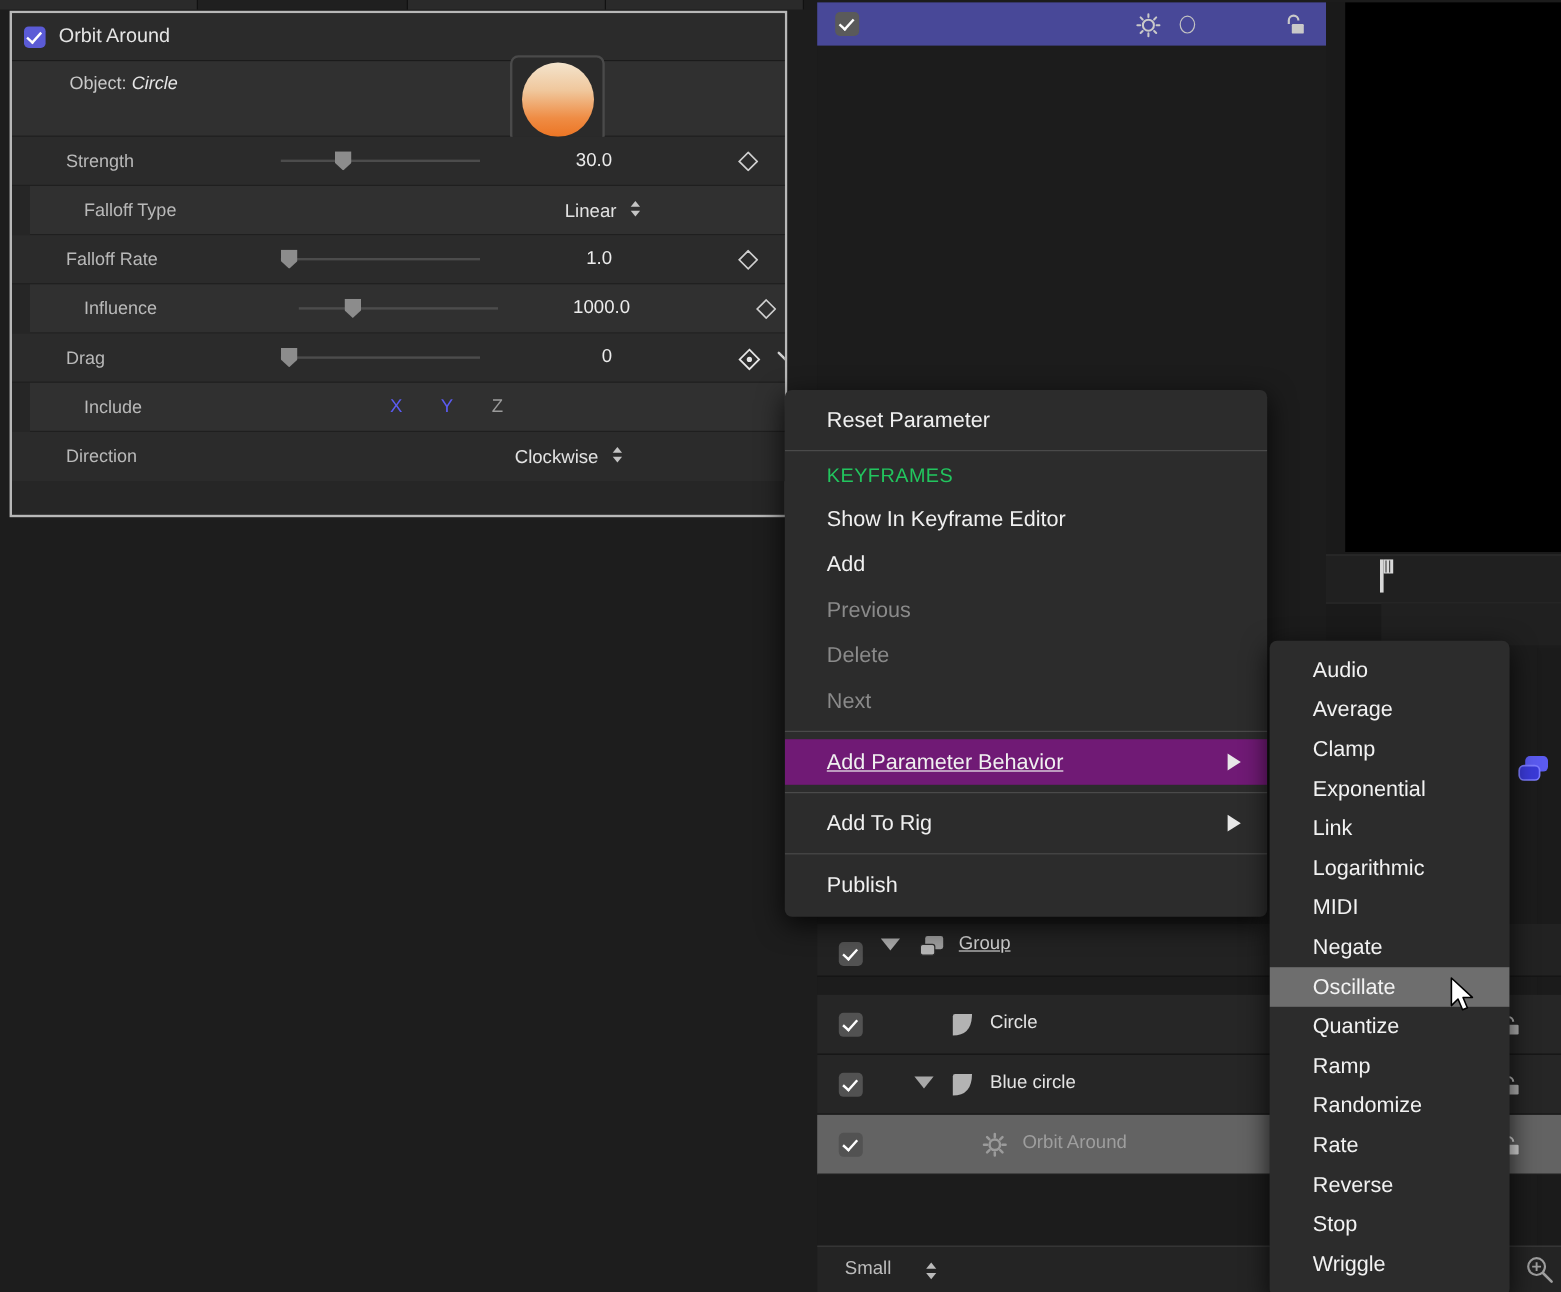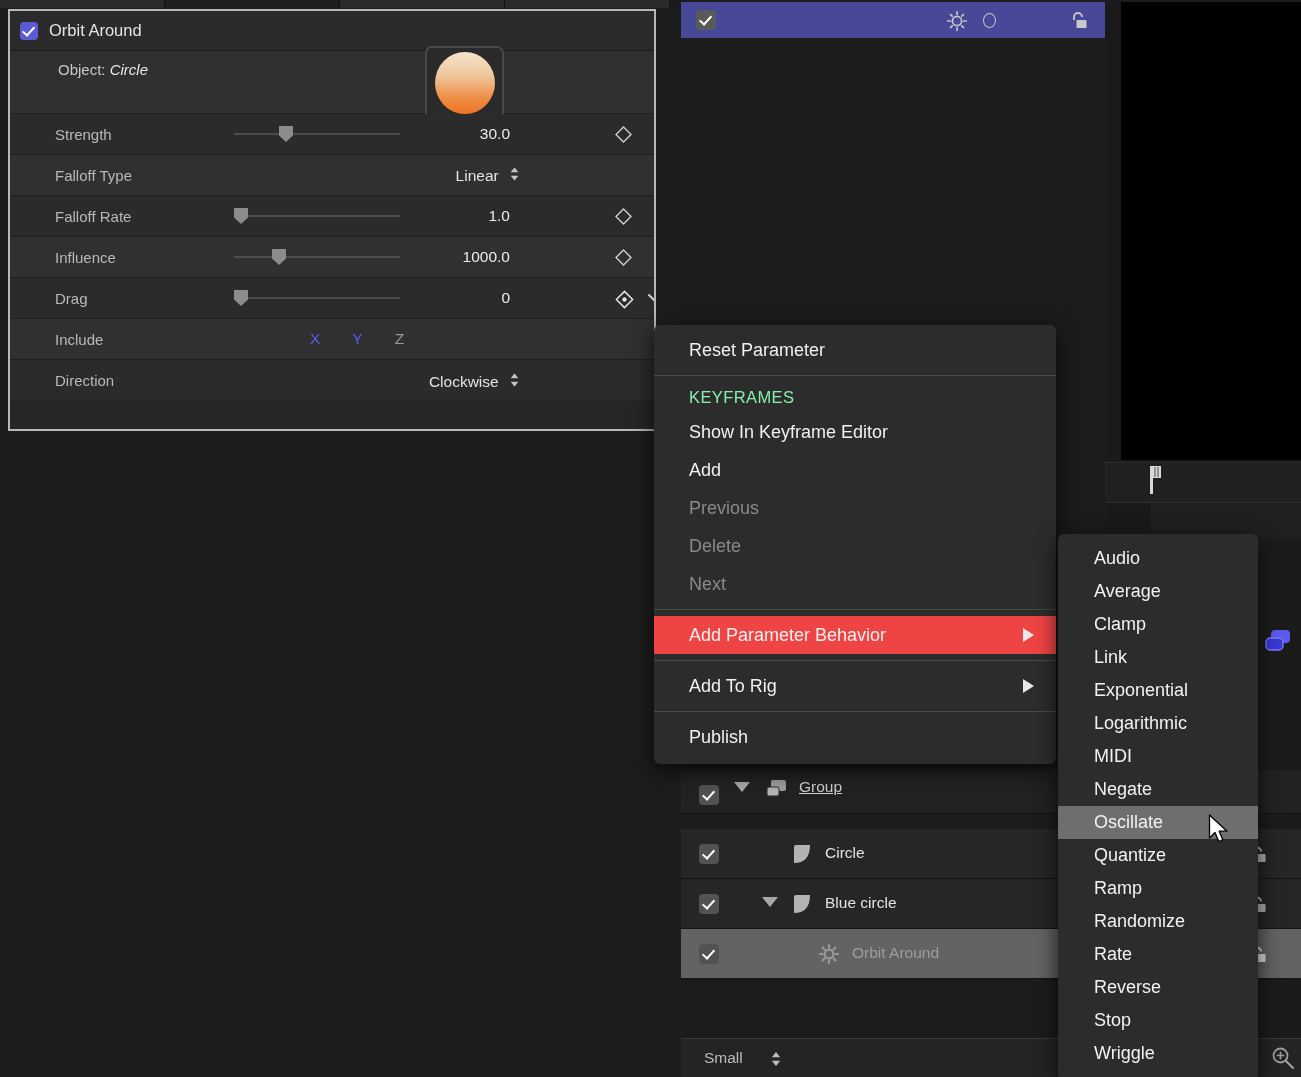--- a/index.html
+++ b/index.html
@@ -55,21 +55,21 @@
   .swatch .ball {
     width:60px; height:62px; border-radius:50%;
     background:linear-gradient(180deg,#f3e4cd 0%,#f0c79c 38%,#ef8c44 75%,#ec7524 100%);
   }
 
   .prow {
     height:41px; position:relative; display:flex; align-items:center;
     border-bottom:1px solid #1f1f1f;
   }
   .prow.dark { background:#2b2b2b; }
-  .prow.light { background:#303030; }
+  .prow.light { background:#303030;margin-left:15px; }
   .prow .name { position:absolute; left:45px; color:#b9b9b9; font-size:15px; }
   .prow .value { position:absolute; left:400px; width:100px; text-align:right; color:#ececec; font-size:15.5px; }
   .prow .popupval { position:absolute; left:330px; width:180px; text-align:right; color:#e2e2e2; font-size:15.5px; }
 
   .slider { position:absolute; left:224px; width:166px; height:18px; }
   .slider .track { position:absolute; left:0; top:8px; width:166px; height:2px; background:#4c4c4c; }
   .slider .knob {
     position:absolute; top:1px; width:14px; height:16px; background:#8c8c8c;
     clip-path:polygon(0 0,100% 0,100% 60%,50% 100%,0 60%);
   }
@@ -158,22 +158,22 @@
     padding:6px 0 0 0; overflow:hidden;
     z-index:40;
   }
   .ctxmenu .mi {
     height:33px; display:flex; align-items:center;
     padding-left:35px; color:#f0f0f0; font-size:17.5px;
     position:relative;
   }
   .ctxmenu .mi.big { height:38px; font-size:18px; }
   .ctxmenu .mi.dim { color:#8a8a8a; }
-  .ctxmenu .mi.section { color:#86efac; font-size:16.5px; letter-spacing:.4px; padding-left:35px; height:31px; }
-  .ctxmenu .mi.hl { background:#ef4444; }
+  .ctxmenu .mi.section { color:#22c55e; font-size:16.5px; letter-spacing:.4px; padding-left:35px; height:31px; }
+  .ctxmenu .mi.hl { background:#701a75;text-decoration:underline; }
   .ctxmenu .sep { height:1px; background:#4a4a4a; margin:6px 0; }
   .ctxmenu .arrow {
     position:absolute; right:22px; width:0; height:0;
     border-top:7px solid transparent; border-bottom:7px solid transparent;
     border-left:11px solid #e8e8e8;
   }
 
   
   .submenu {
     position:absolute; left:1058px; top:534px; width:200px;
@@ -473,22 +473,22 @@
       <span class="arrow"></span>
     </div>
     <div class="sep"></div>
     <div class="mi big" style="margin-bottom:8px;">Publish</div>
   </div>
 
   <div class="submenu">
     <div class="si">Audio</div>
     <div class="si">Average</div>
     <div class="si">Clamp</div>
+    <div class="si">Exponential</div>
     <div class="si">Link</div>
-    <div class="si">Exponential</div>
     <div class="si">Logarithmic</div>
     <div class="si">MIDI</div>
     <div class="si">Negate</div>
     <div class="si hl">Oscillate</div>
     <div class="si">Quantize</div>
     <div class="si">Ramp</div>
     <div class="si">Randomize</div>
     <div class="si">Rate</div>
     <div class="si">Reverse</div>
     <div class="si">Stop</div>

